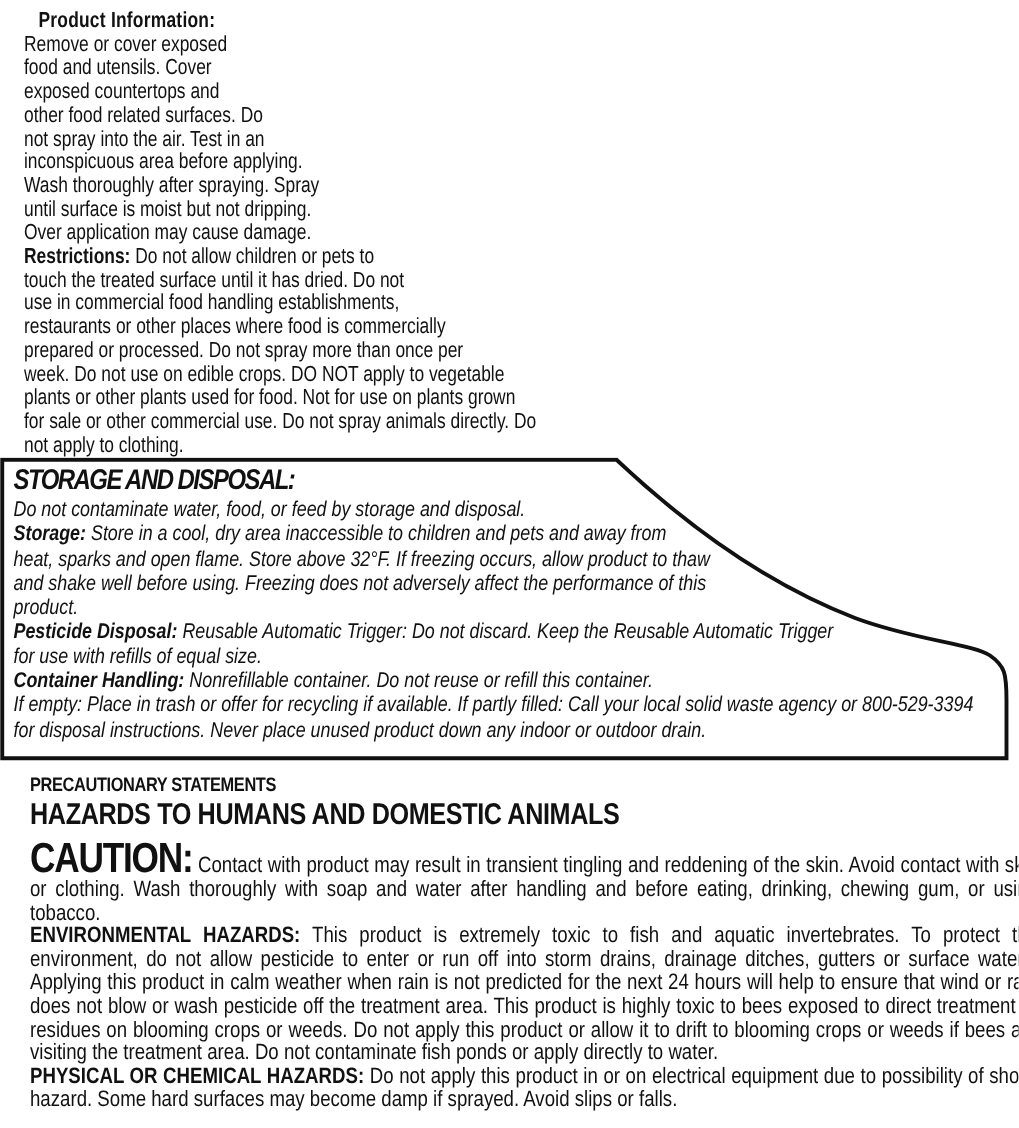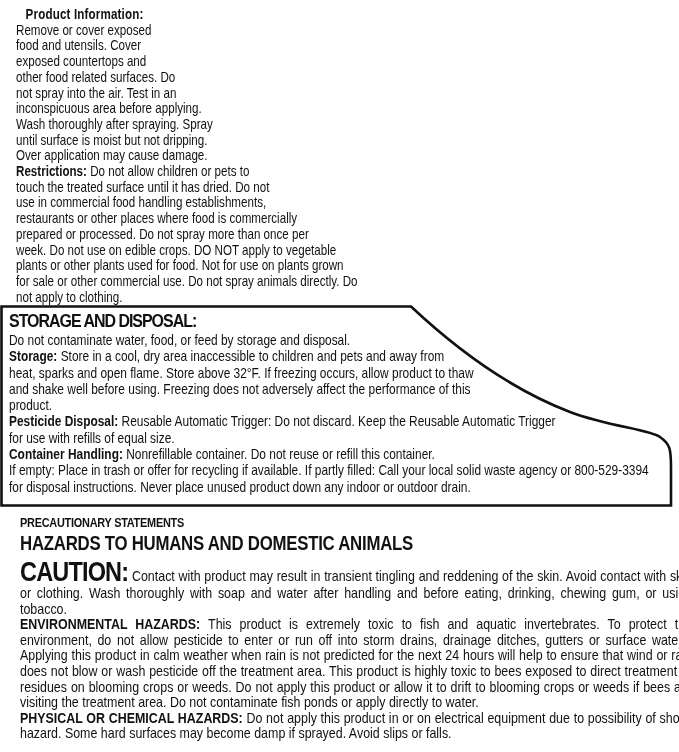--- a/index.html
+++ b/index.html
@@ -27,21 +27,21 @@
   }
   #pi-inner h3 {
     margin: 0;
     font-size: 14.5px;
     line-height: 15.7px;
     padding-left: 12px;
     letter-spacing: 0.2px;
   }
 
   
-  #storage-box { position: absolute; top: 305px; left: 0; width: 616px; height: 203px; }
+  #storage-box { position: absolute; top: 305px; left: 0; width: 616px; height: 203px; font-style: italic; }
   #storage-box svg { position: absolute; top: 0; left: 0; }
   #box-content { position: absolute; top: 5px; left: 9px; }
   #box-inner {
     width: 792px;
     transform: scaleX(0.84);
     transform-origin: 0 0;
     font-size: 14.2px;
     line-height: 16.3px;
   }
   #box-inner h2 {

